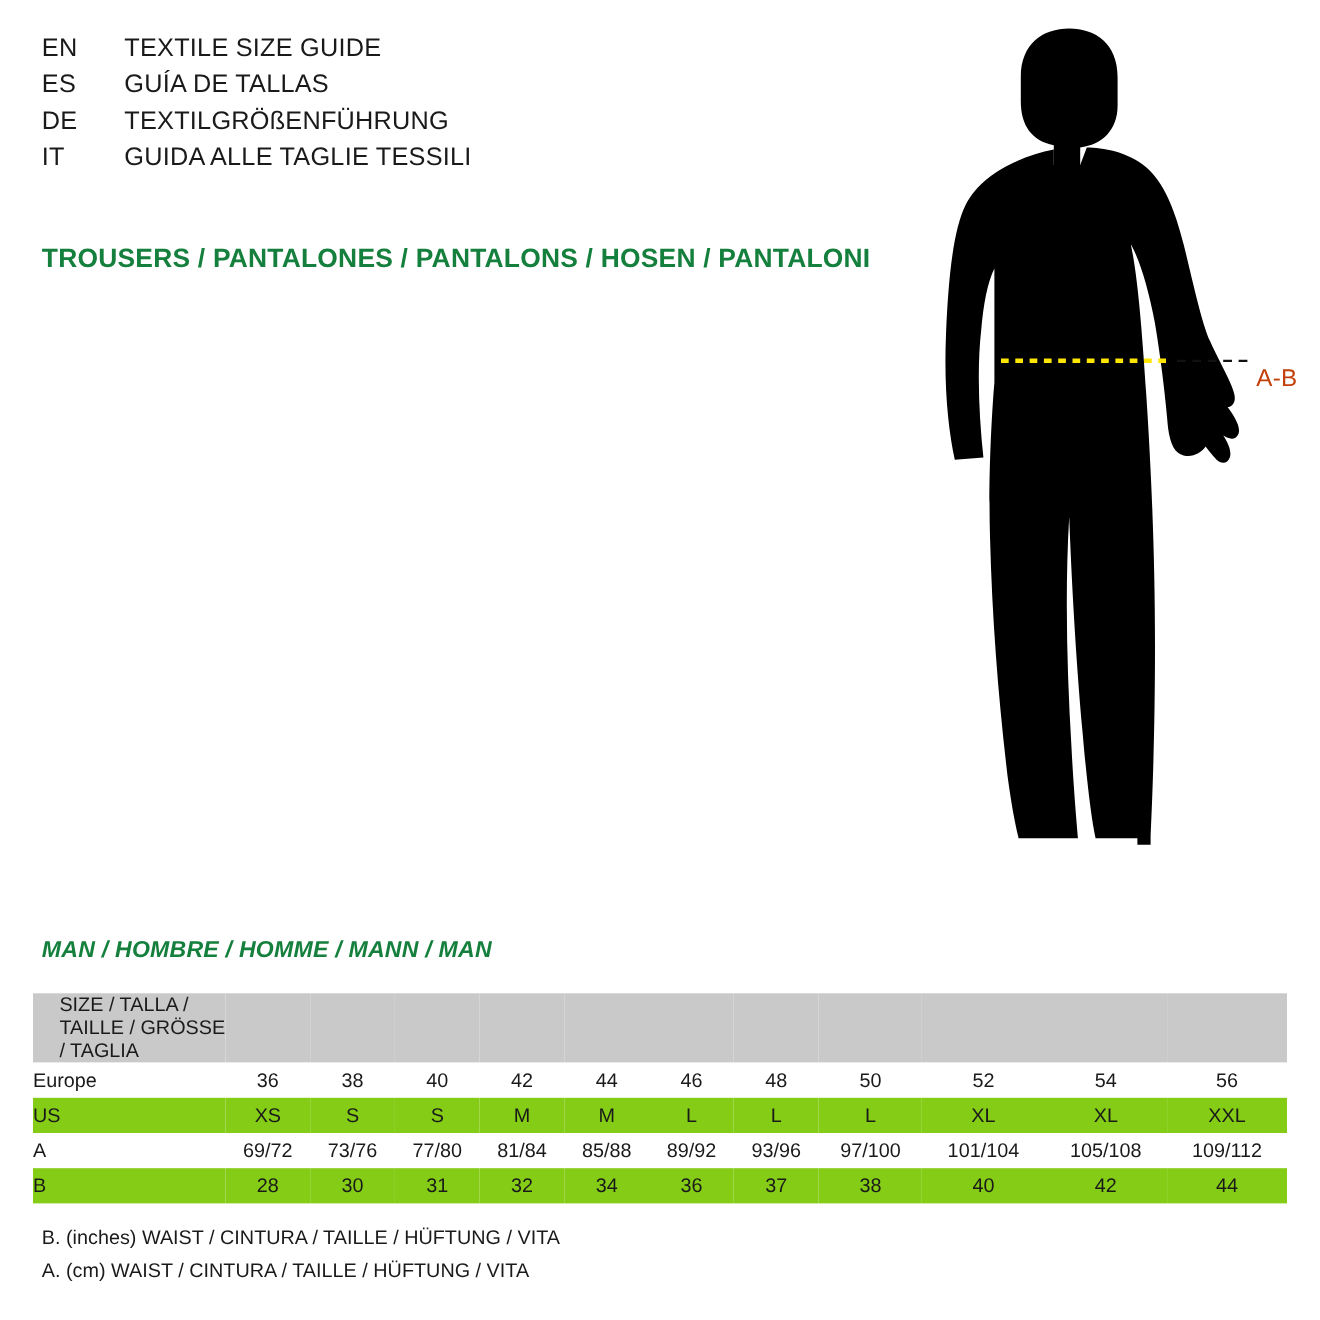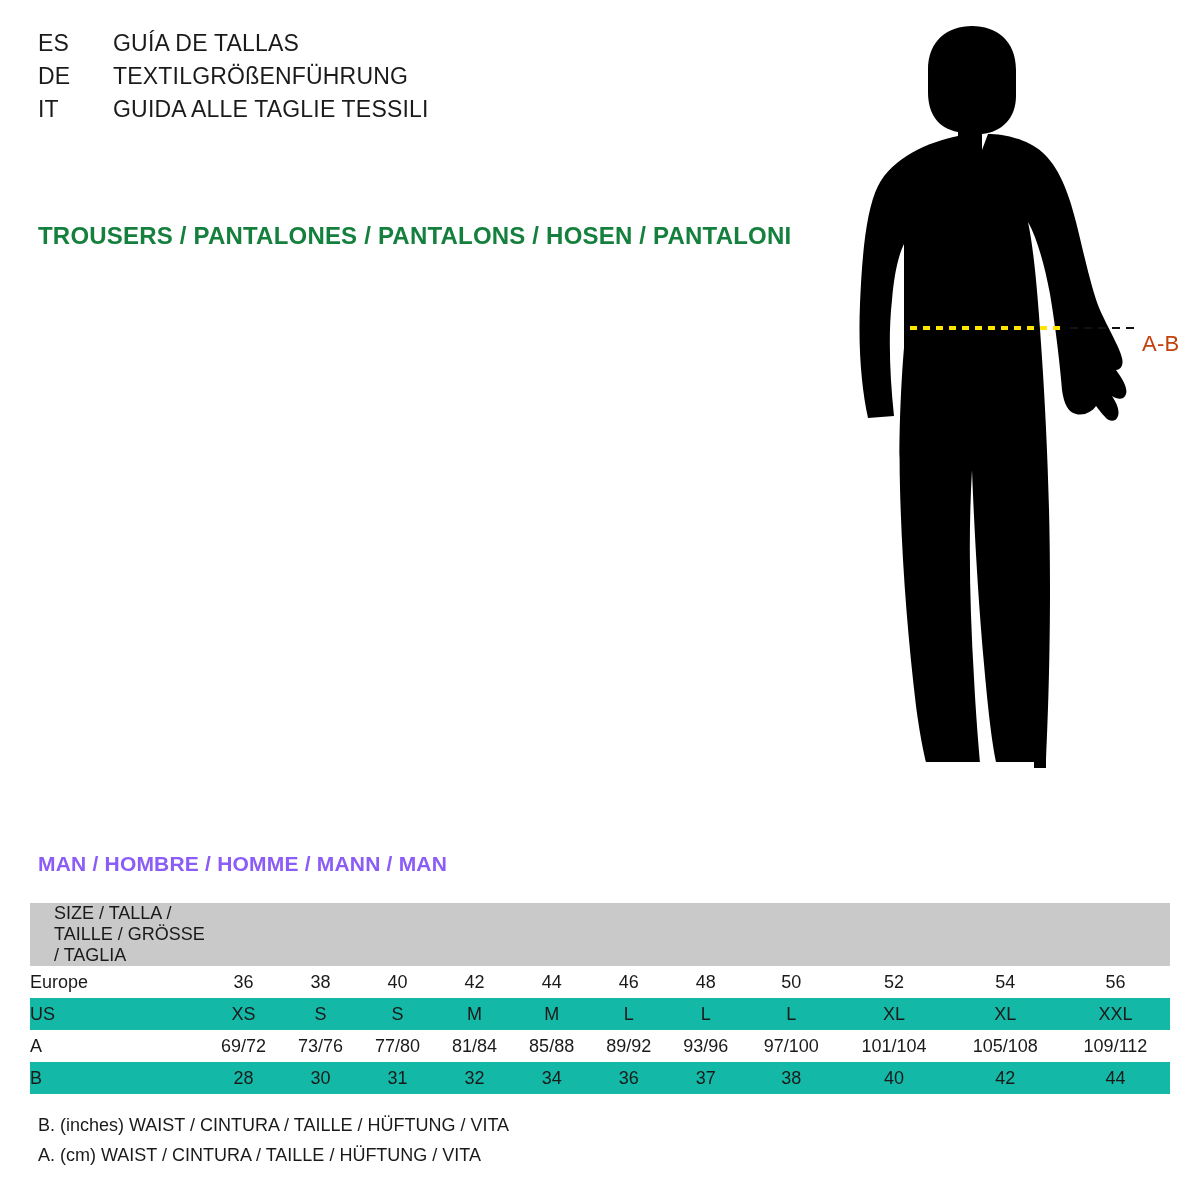--- a/index.html
+++ b/index.html
@@ -69,21 +69,22 @@
   }
 
   
   .section-title {
     position: absolute;
     left: 38px;
     top: 852px;
     font-size: 21px;
     font-weight: bold;
     letter-spacing: 0.2px;
-    color: #8b5cf6;
+    color: #15803d;
+    font-style: italic;
   }
 
   .size-table {
     position: absolute;
     left: 30px;
     top: 903px;
     width: 1140px;
     border-collapse: collapse;
     font-size: 18px;
   }
@@ -96,21 +97,21 @@
     background: #c9c9c9;
     height: 34px;
     font-size: 18px;
     color: #1a1a1a;
   }
   .hdr-row td.hdr-label {
     padding-left: 24px;
     text-align: left;
   }
   .row-light td { background: #ffffff; }
-  .row-shade td { background: #14b8a6; }
+  .row-shade td { background: #84cc16; }
   .cell-label {
     padding-left: 12px;
     text-align: left;
     width: 175px;
     color: #1a1a1a;
   }
   .cell-val {
     text-align: center;
     color: #1a1a1a;
   }
@@ -121,20 +122,24 @@
     top: 1110px;
     font-size: 18px;
     line-height: 30px;
     color: #1a1a1a;
   }
 </style>
 </head>
 <body>
 
 <div class="lang-block">
+  <div class="lang-row">
+    <span class="lang-code">EN</span>
+    <span class="lang-label">TEXTILE SIZE GUIDE</span>
+  </div>
   <div class="lang-row">
     <span class="lang-code">ES</span>
     <span class="lang-label">GUÍA DE TALLAS</span>
   </div>
   <div class="lang-row">
     <span class="lang-code">DE</span>
     <span class="lang-label">TEXTILGRÖßENFÜHRUNG</span>
   </div>
   <div class="lang-row">
     <span class="lang-code">IT</span>

